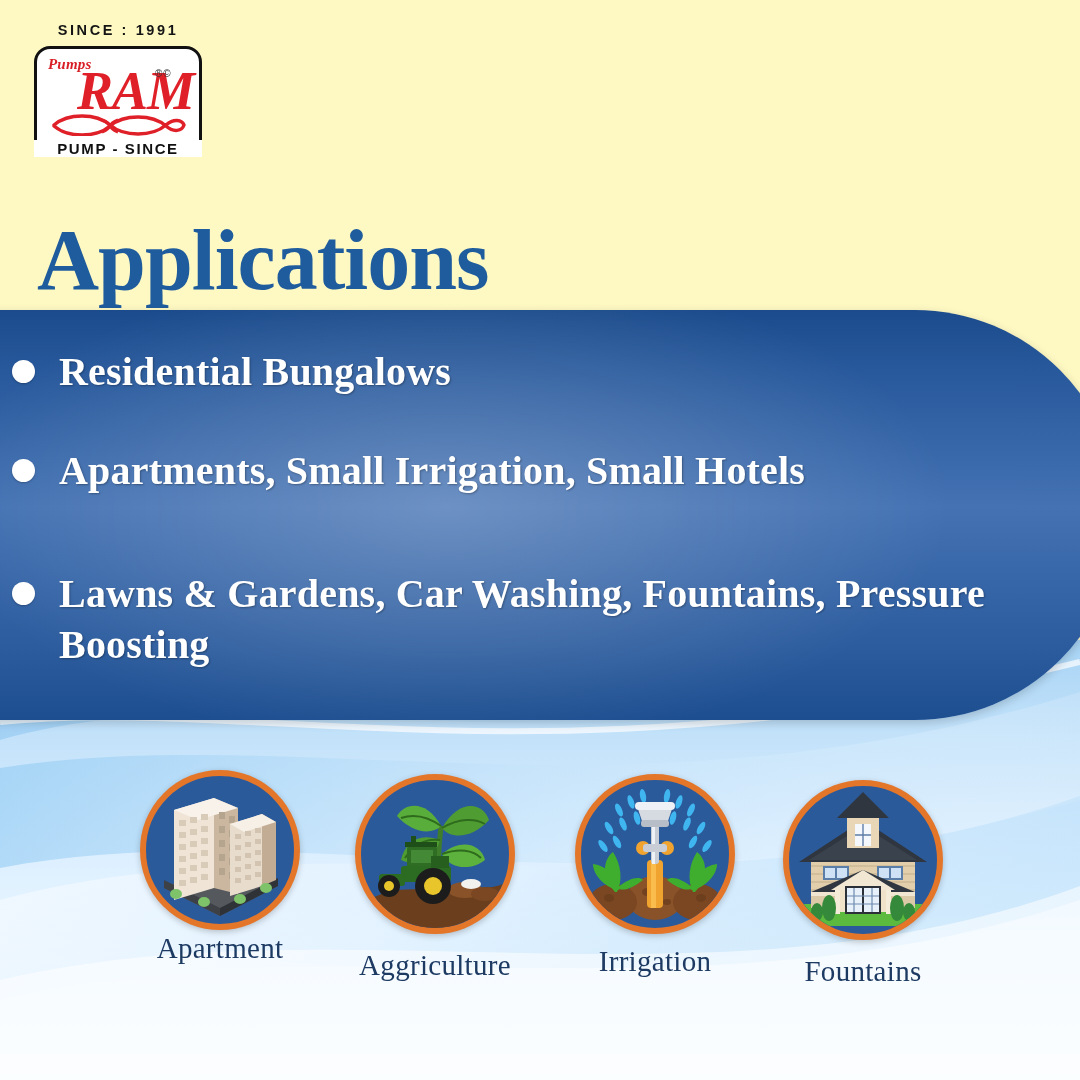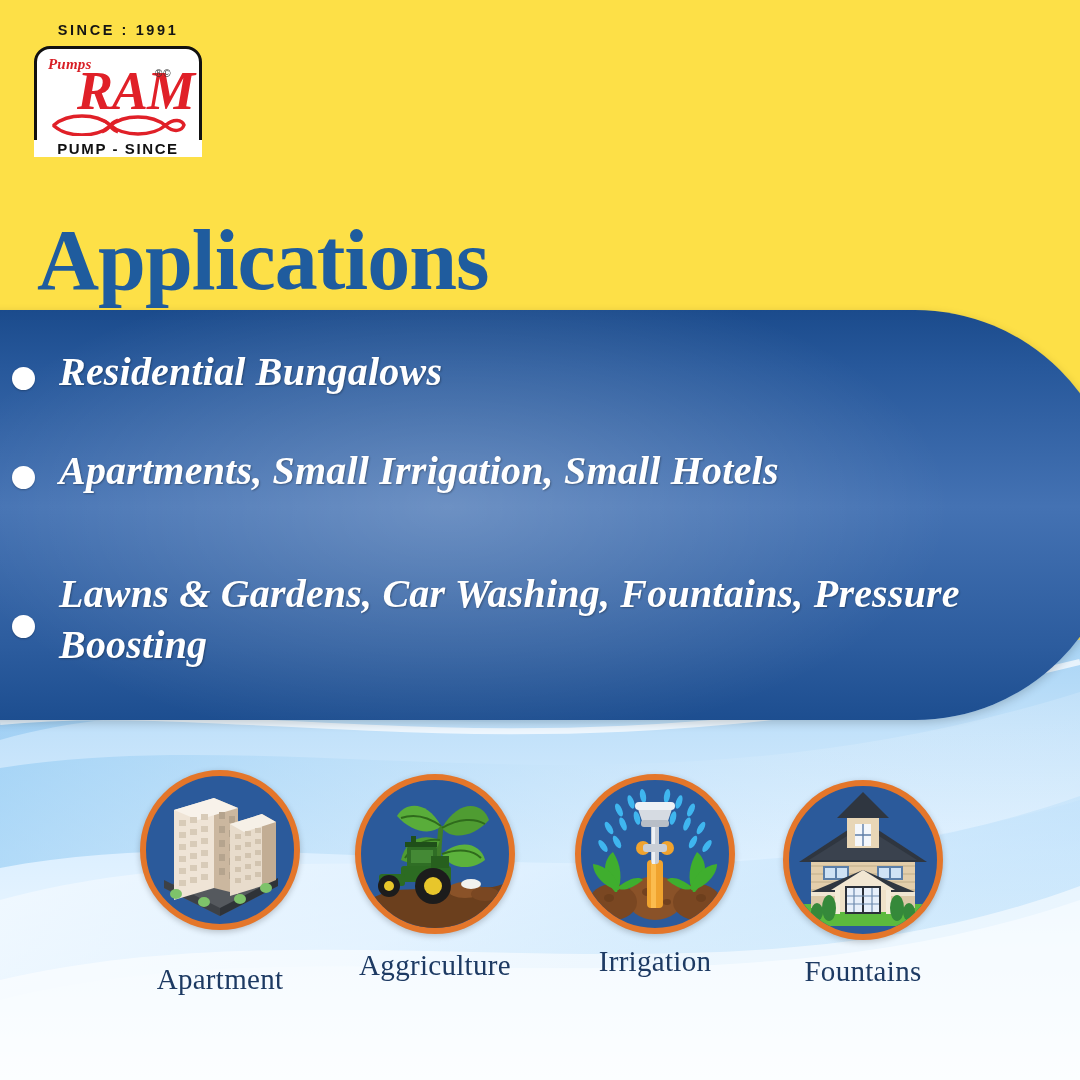--- a/index.html
+++ b/index.html
@@ -1,19 +1,19 @@
 <!DOCTYPE html>
 <html><head>
 <meta charset="utf-8">
 <style>
   html,body{margin:0;padding:0;}
   body{width:1080px;height:1080px;overflow:hidden;background:#ffffff;
        font-family:"Liberation Serif",serif;}
   #stage{position:relative;width:1080px;height:1080px;overflow:hidden;
-         background:#fde047;}
+         background:#fef9c3;}
 
   
   .bg-lower{position:absolute;left:0;top:640px;width:1080px;height:440px;
     background:linear-gradient(180deg,#a8d4f5 0%,#c3e2fa 22%,#dcefff 48%,#eaf6ff 70%,#f7fcff 100%);}
   .bg-lower-svg{position:absolute;left:0;top:600px;width:1080px;height:480px;}
 
   
   .ram-logo{position:absolute;left:20px;top:22px;width:196px;height:142px;}
   .ram-since{position:absolute;left:0;top:0;width:196px;text-align:center;
     font-family:"Liberation Sans",sans-serif;font-weight:bold;font-size:14.5px;
@@ -50,42 +50,42 @@
 
   
   .panel{position:absolute;left:-40px;top:310px;width:1160px;height:410px;
     border-radius:0 210px 210px 0;
     background:
       radial-gradient(ellipse 70% 95% at 42% 48%, rgba(255,255,255,.22) 0%, rgba(255,255,255,0) 62%),
       linear-gradient(180deg,#1b4b8c 0%,#27589b 14%,#4472b3 48%,#2c5c9e 82%,#1d4e90 100%);
     box-shadow:0 3px 10px rgba(0,0,0,.18);}
   .panel-inner{position:absolute;left:40px;top:0;width:1040px;height:410px;}
 
-  .bullet-row{position:absolute;display:flex;align-items:center;font-style:italic;}
+  .bullet-row{position:absolute;display:flex;align-items:flex-start;}
   .bullet-dot{width:23px;height:23px;border-radius:50%;background:#ffffff;
     flex:0 0 auto;margin-top:14px;margin-right:24px;
     box-shadow:0 1px 2px rgba(0,0,0,.25);}
   .bullet-text{color:#ffffff;font-family:"Liberation Serif",serif;font-weight:bold;
     font-size:40px;line-height:51px;text-shadow:1px 1px 2px rgba(0,0,0,.30);
     letter-spacing:.2px;}
   .b1{left:12px;top:36px;}
   .b2{left:12px;top:135px;}
   .b3{left:12px;top:258px;width:990px;}
 
   
   .icons{position:absolute;left:0;top:770px;width:1080px;height:300px;}
   .icon-item{position:absolute;width:230px;text-align:center;}
   .icon-circle{width:160px;height:160px;border-radius:50%;
     border:6px solid #e4762a;background:#2b5a9b;margin:0 auto;
     position:relative;overflow:hidden;box-sizing:border-box;
     box-shadow:0 2px 6px rgba(0,0,0,.22);}
   .icon-circle svg{position:absolute;left:0;top:0;}
   .icon-label{margin-top:14px;font-family:"Liberation Serif",serif;
     font-size:29px;line-height:34px;color:#1d3a63;letter-spacing:.3px;}
-  .p1{left:105px;top:0;}   .p1 .icon-label{margin-top:32px;}
+  .p1{left:105px;top:0;}   .p1 .icon-label{margin-top:1px;}
   .p2{left:320px;top:4px;text-align:center;}
   .p3{left:540px;top:4px;} .p3 .icon-label{margin-top:10px;}
   .p4{left:748px;top:10px;}
 </style>
 </head>
 <body>
 
 <div id="stage">
 
   <div class="bg-lower"></div>

